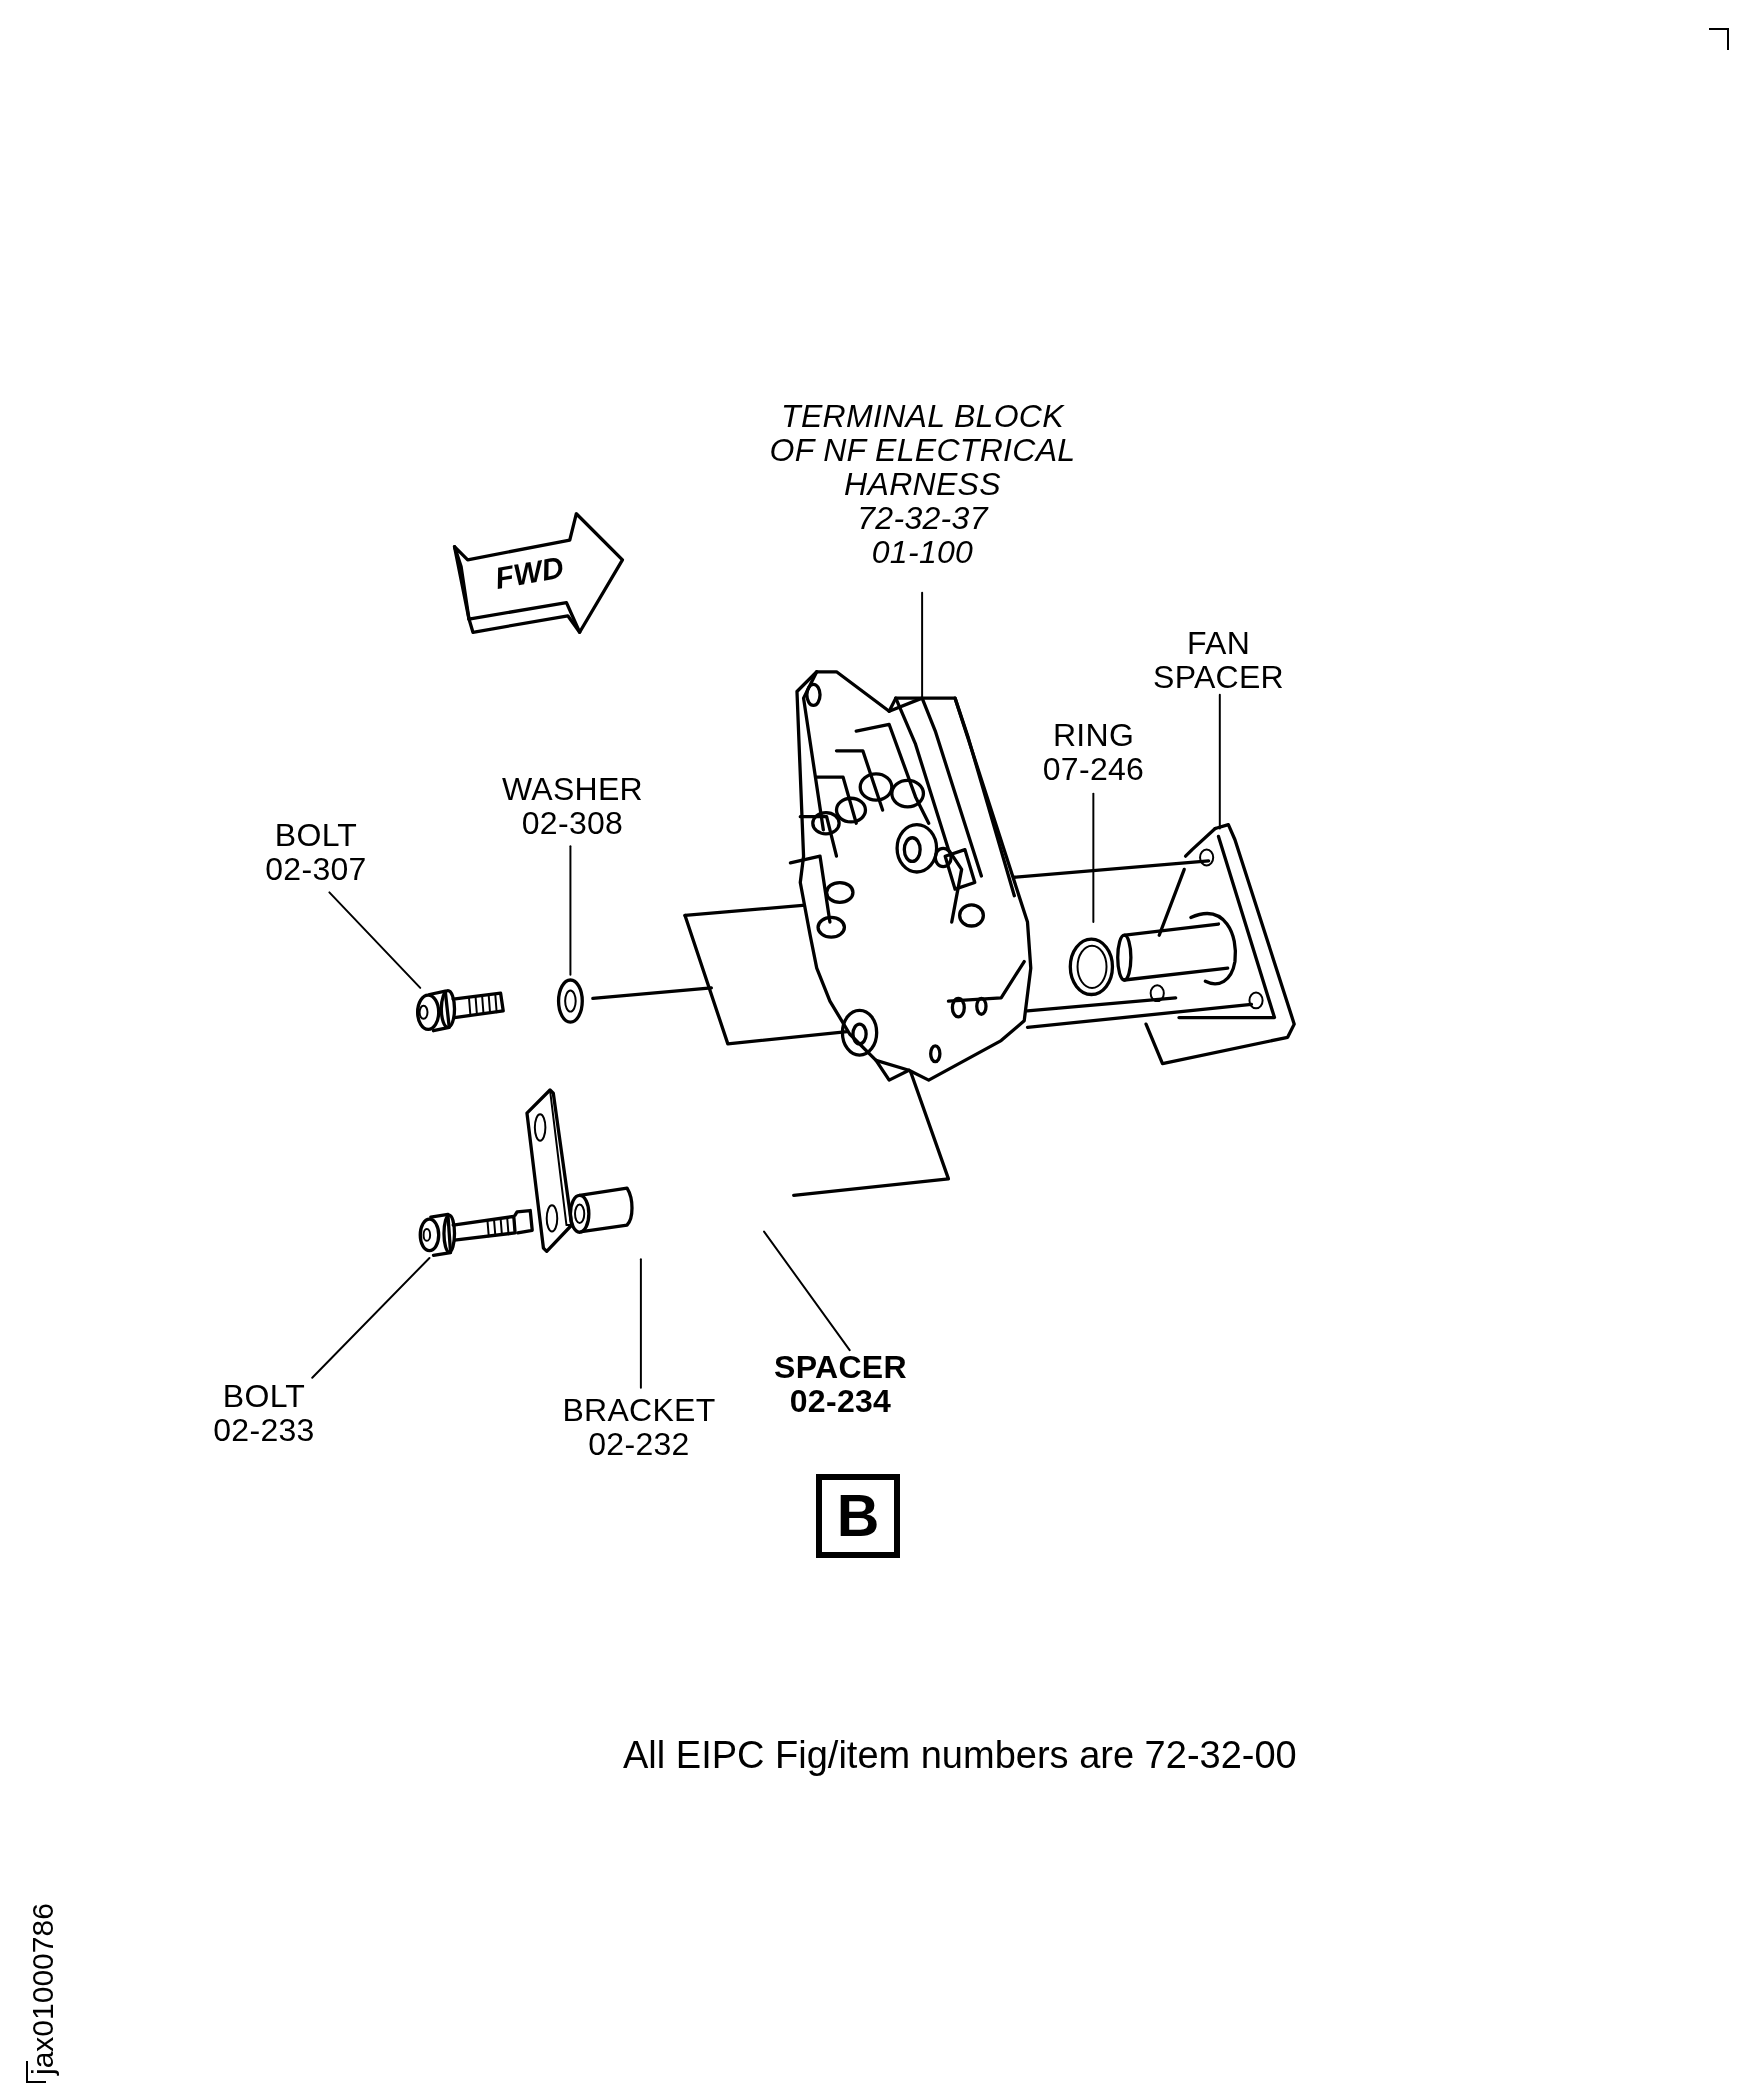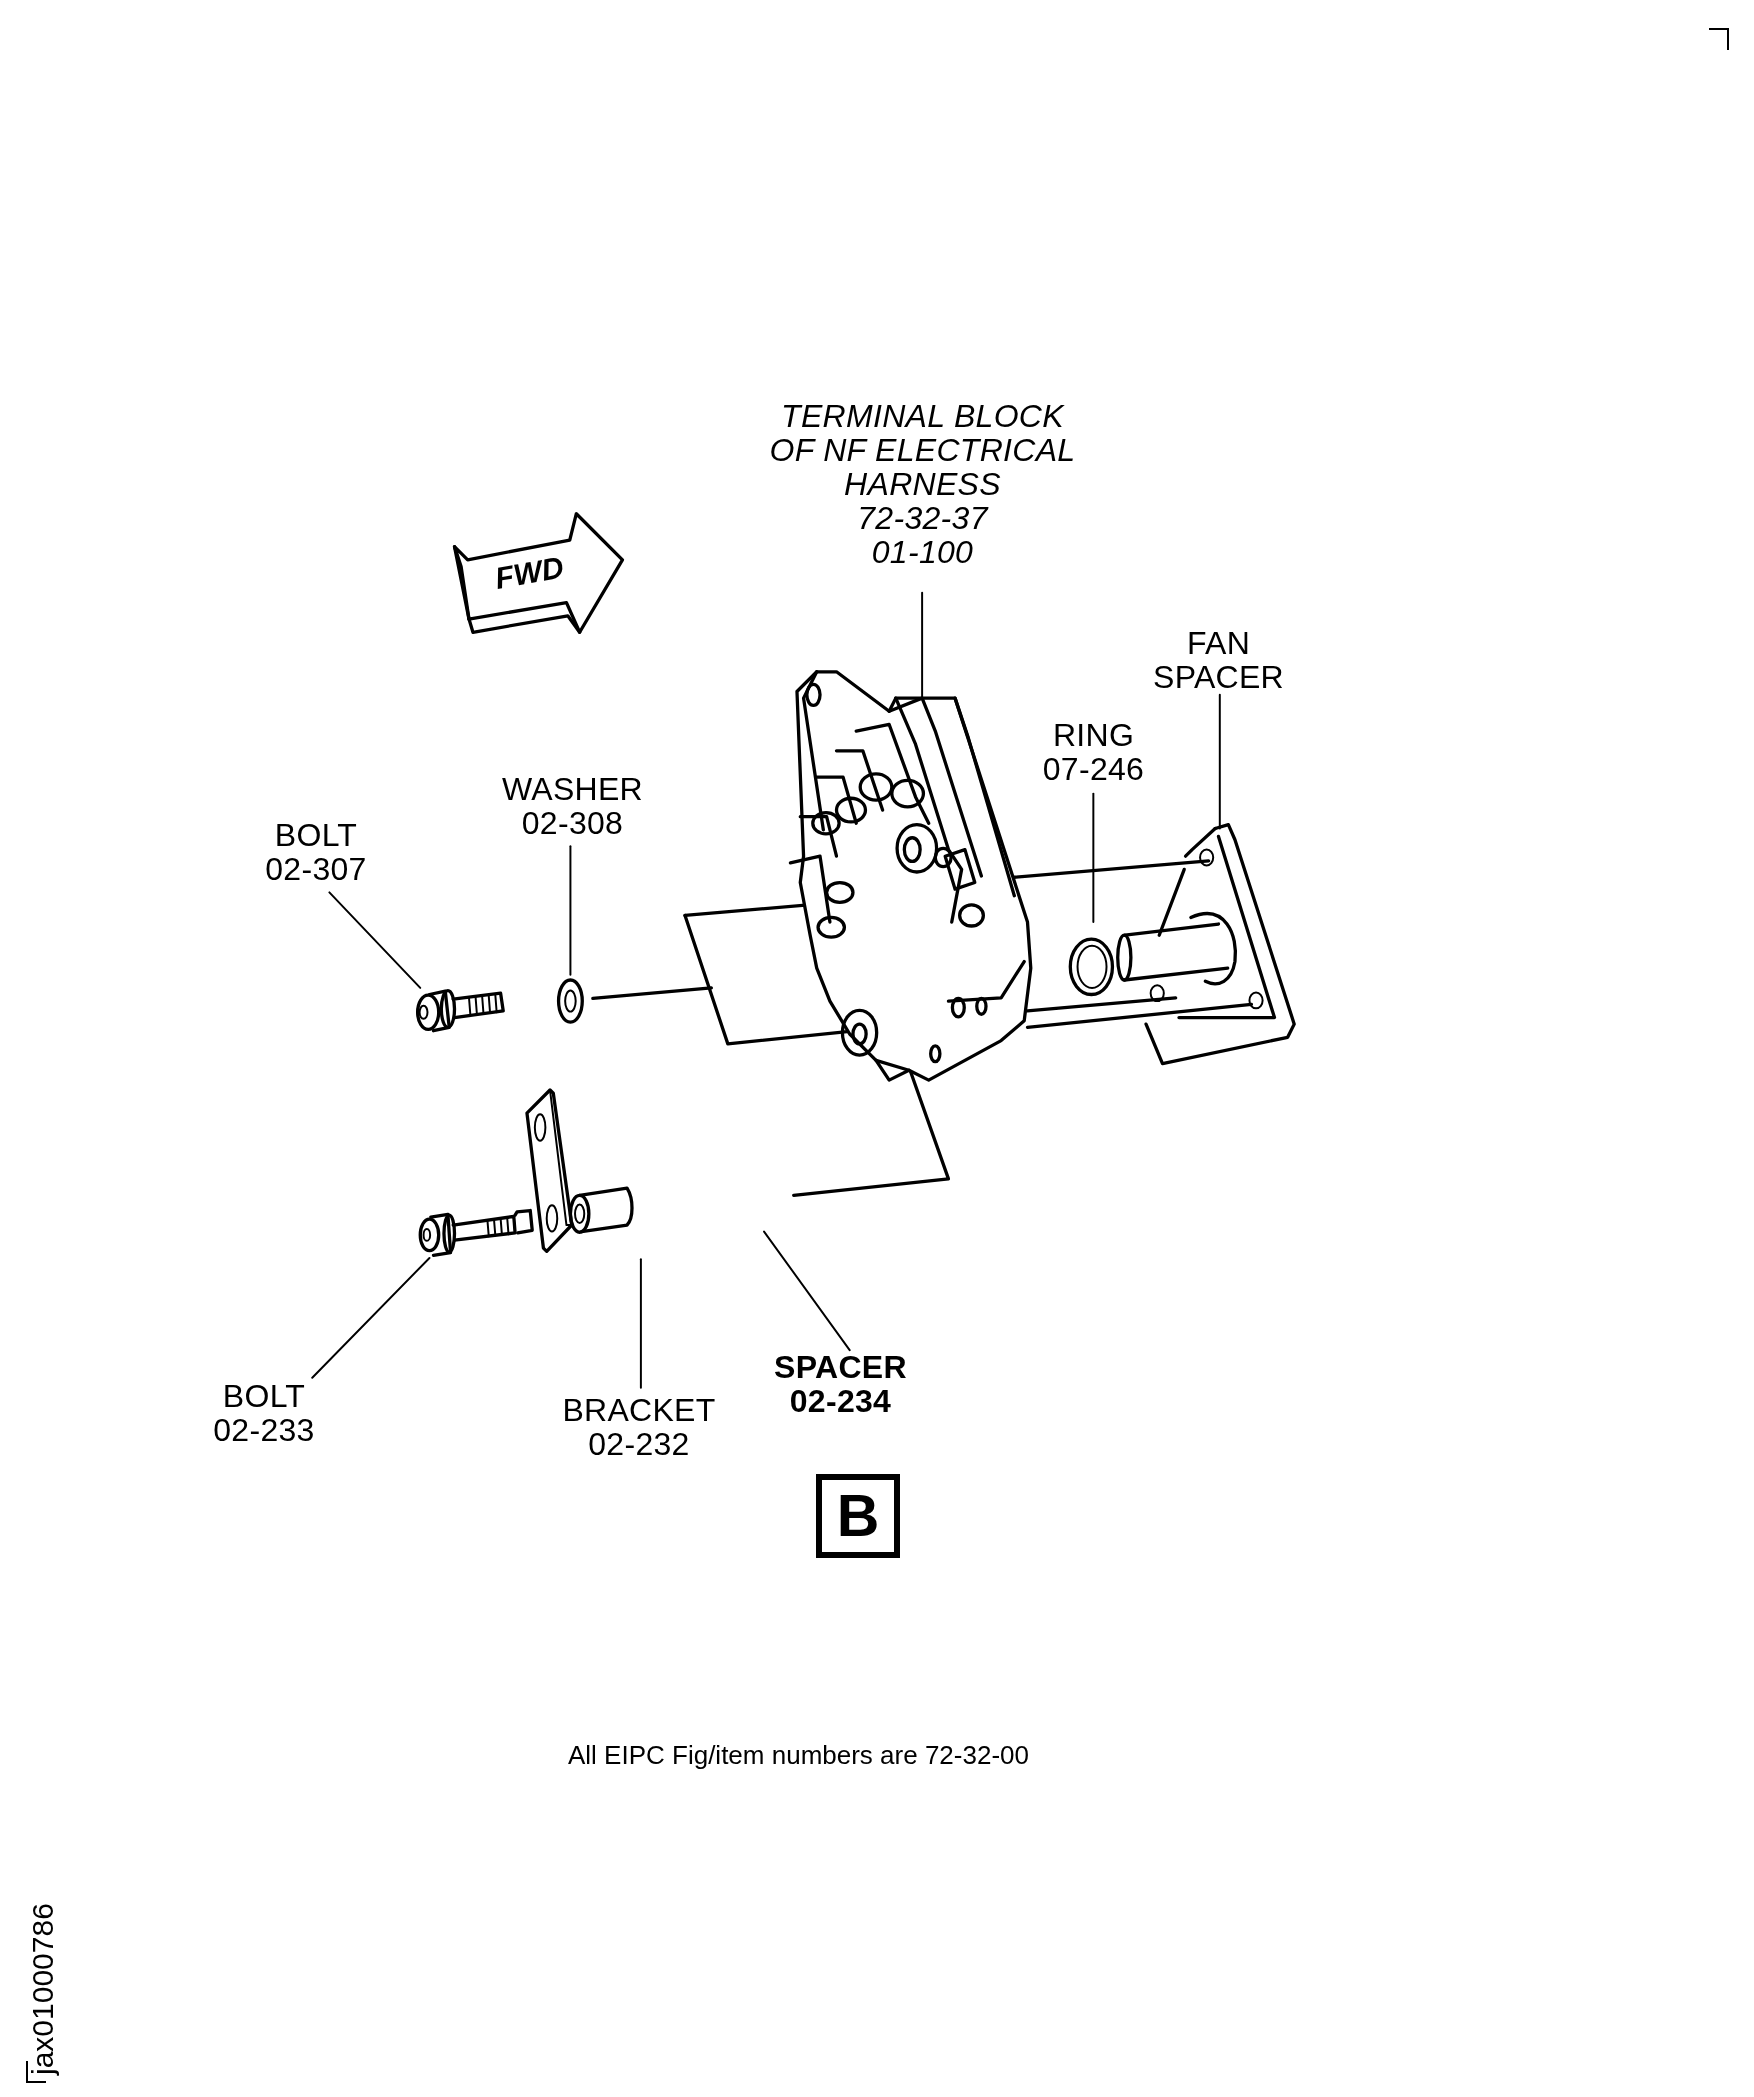--- a/index.html
+++ b/index.html
@@ -8,21 +8,21 @@
     .label { position: absolute; text-align: center; font-size: 32px; line-height: 34px;
              letter-spacing: 0.3px; }
     .label span { display: block; }
     #art { position: absolute; left: 0; top: 0; }
     #art .ln { stroke: #000; stroke-width: 5; fill: none; stroke-linecap: round; stroke-linejoin: round; }
     #art .thin { stroke: #000; stroke-width: 3; fill: none; stroke-linecap: round; stroke-linejoin: round; }
     #art .fillw { fill: #fff; }
     .view-box { position: absolute; left: 816px; top: 1474px; width: 84px; height: 84px;
                 border: 6.6px solid #000; box-sizing: border-box; display: flex; align-items: center;
                 justify-content: center; font-weight: bold; font-size: 59px; }
-    .note { position: absolute; left: 568px; top: 1738px; font-size: 26px; line-height: 34px; }
+    .note { position: absolute; left: 623px; top: 1738px; font-size: 38px; line-height: 34px; }
     .note span { display: block; }
     .drawing-id { position: absolute; left: 26px; top: 2075px; transform: rotate(-90deg);
                   transform-origin: left top; font-size: 30px; }
     .corner-tr { position: absolute; left: 1709px; top: 28px; width: 18.4px; height: 20px;
                  border-top: 2.6px solid #000; border-right: 2.6px solid #000; }
     .corner-bl { position: absolute; left: 26px; top: 2061px; width: 18.4px; height: 20px;
                  border-left: 2.6px solid #000; border-bottom: 2.6px solid #000; }
   </style>
 </head>
 <body>

